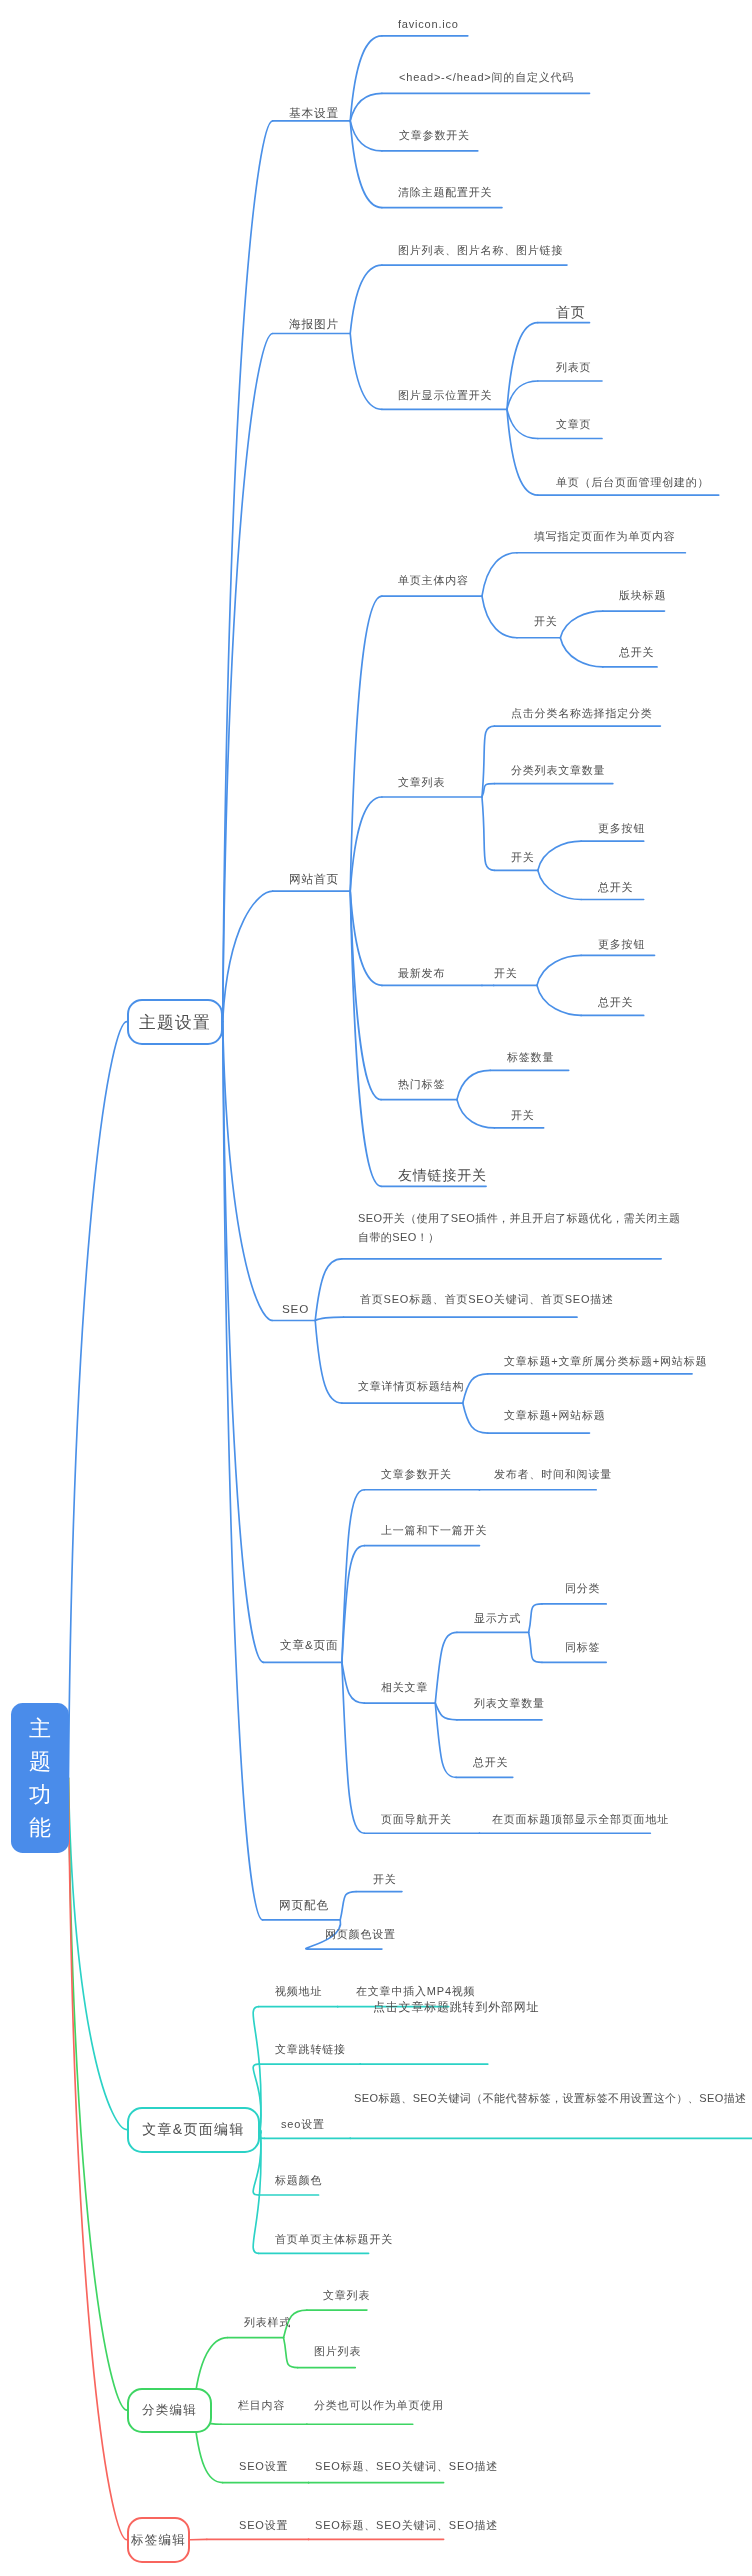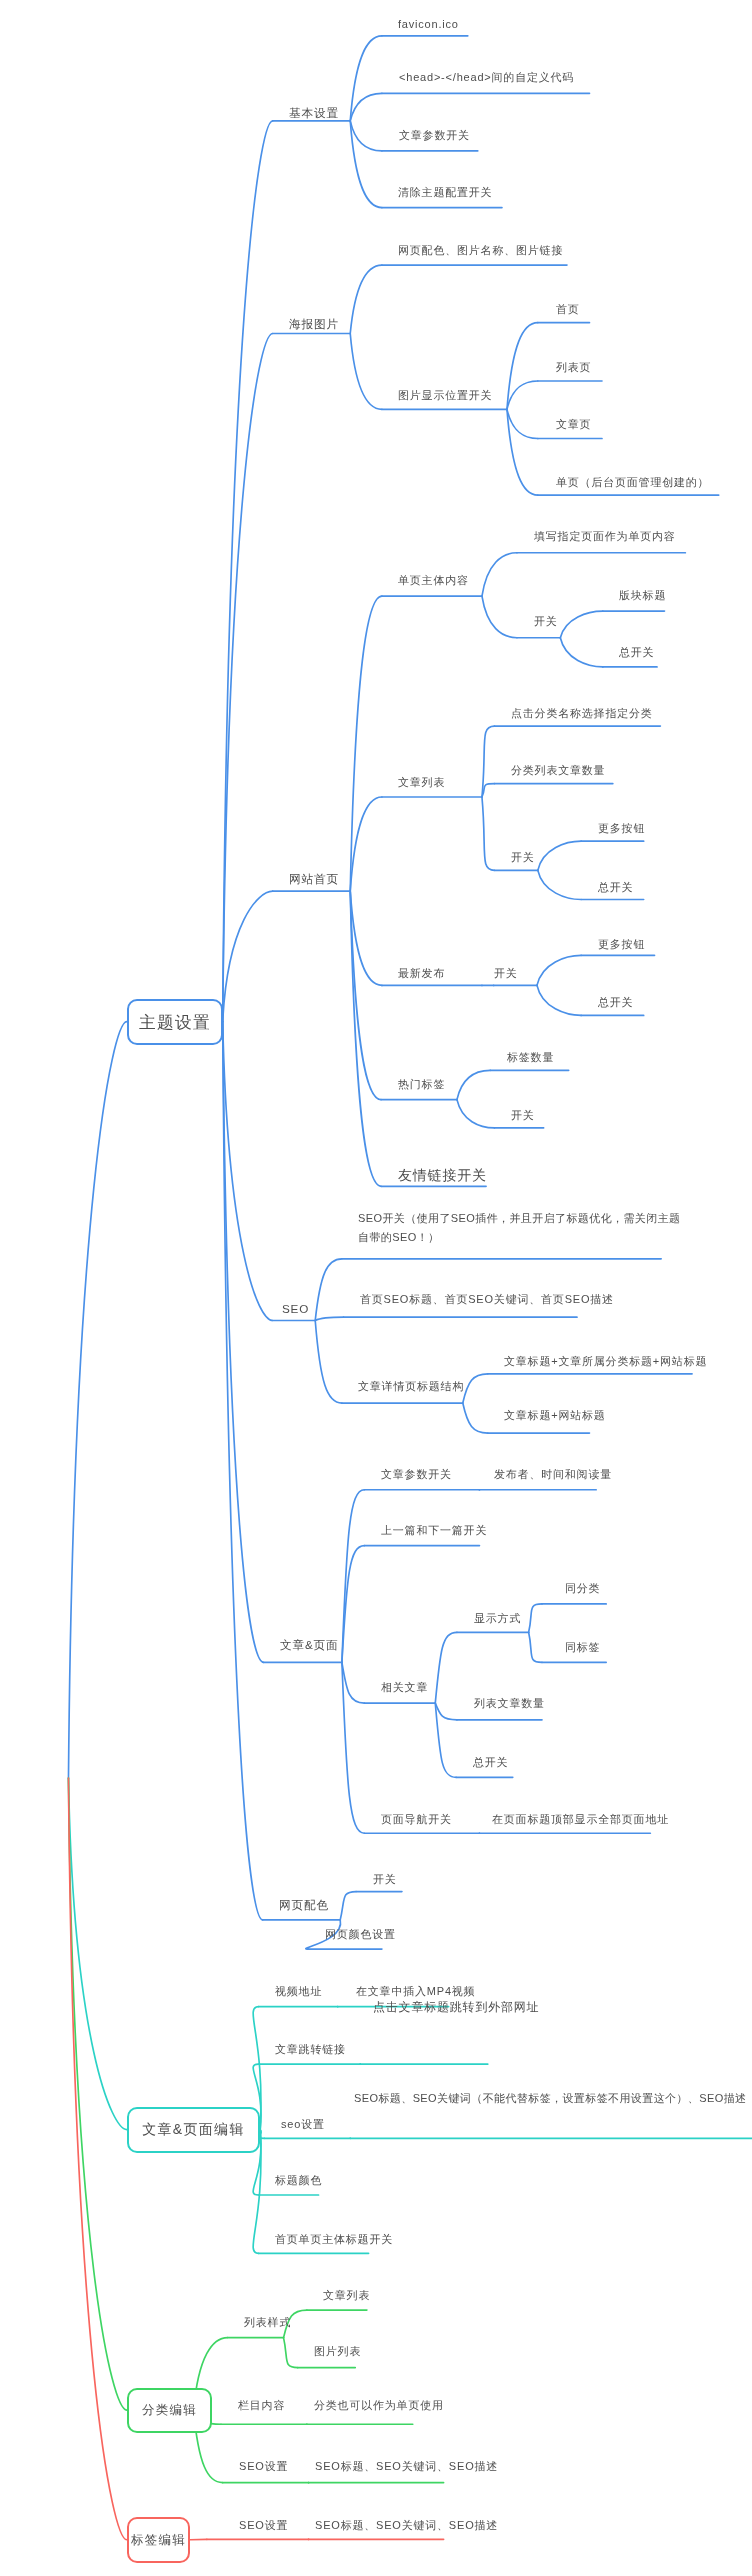--- a/index.html
+++ b/index.html
@@ -2,21 +2,21 @@
 <html style="font-size:13.3px"><head>
 <meta charset="utf-8">
 <style>
   html,body{margin:0;padding:0;background:#ffffff;}
   #map{position:relative;width:753px;height:2576px;background:#ffffff;overflow:hidden;
        font-family:"Liberation Sans","DejaVu Sans",sans-serif;}
   #edge-layer{position:absolute;left:0;top:0;width:753px;height:2576px;z-index:1;}
   #node-layer{position:absolute;left:0;top:0;width:753px;height:2576px;z-index:2;}
   .node-text{position:absolute;color:#4d4d4d;letter-spacing:0.8px;white-space:nowrap;line-height:1.45;}
   .node-text.wrap{white-space:normal;line-height:1.7;letter-spacing:0.4px;}
-  .node-box{position:absolute;background:#ffffff;border:2.5px solid #4a90e8;border-radius:10px;
+  .node-box{position:absolute;background:#ffffff;border:2.5px solid #4a90e8;border-radius:15px;
             display:flex;align-items:center;justify-content:center;color:#4d4d4d;
             letter-spacing:1.3px;box-sizing:border-box;white-space:nowrap;}
   .node-root{position:absolute;border-radius:11.7px;color:#ffffff;text-align:center;
              word-break:break-all;box-sizing:border-box;font-size:22px;line-height:33px;
              padding:9.2px 17.5px;letter-spacing:0;}
 </style>
 </head>
 <body>
 
 <div id="map">
@@ -160,30 +160,31 @@
       <path d="M 267 2978 L 370 2978" stroke="#3ed563" stroke-width="2" fill="none" stroke-linecap="round"></path>
       <path d="M 370 2978 L 370 2978" stroke="#3ed563" stroke-width="2" fill="none" stroke-linecap="round"></path>
       <path d="M 370 2978 L 532 2978" stroke="#3ed563" stroke-width="2" fill="none" stroke-linecap="round"></path>
       <path d="M 82 2133 C 88 2818.125, 134 3046.5, 152 3046.5" stroke="#f8655e" stroke-width="2" fill="none" stroke-linecap="round"></path>
       <path d="M 228 3046.5 L 248 3046" stroke="#f8655e" stroke-width="2" fill="none" stroke-linecap="round"></path>
       <path d="M 248 3046 L 370 3046" stroke="#f8655e" stroke-width="2" fill="none" stroke-linecap="round"></path>
       <path d="M 370 3046 L 370 3046" stroke="#f8655e" stroke-width="2" fill="none" stroke-linecap="round"></path>
       <path d="M 370 3046 L 532 3046" stroke="#f8655e" stroke-width="2" fill="none" stroke-linecap="round"></path>
     </svg>
   <div id="node-layer">
+      <div class="node-root" style="left: 11px; top: 1703px; width: 58px; height: 150px; background: rgb(74, 140, 234);">主题功能</div>
       <div class="node-box" style="left: 127px; top: 999px; width: 96px; height: 46px; border-color: rgb(74, 144, 232); font-size: 16.7px;">主题设置</div>
       <div class="node-text" style="left: 289px; top: 105px; font-size: 11.7px;">基本设置</div>
       <div class="node-text" style="left: 398px; top: 16.7px; font-size: 11px;">favicon.ico</div>
       <div class="node-text" style="left: 399px; top: 70px; font-size: 11px;">&lt;head&gt;-&lt;/head&gt;间的自定义代码</div>
       <div class="node-text" style="left: 399px; top: 128px; font-size: 11px;">文章参数开关</div>
       <div class="node-text" style="left: 398px; top: 185px; font-size: 11px;">清除主题配置开关</div>
       <div class="node-text" style="left: 289px; top: 316px; font-size: 11.7px;">海报图片</div>
-      <div class="node-text" style="left: 398px; top: 243px; font-size: 11px;">网页配色、图片名称、图片链接</div>
+      <div class="node-text" style="left: 398px; top: 243px; font-size: 11px;">图片列表、图片名称、图片链接</div>
       <div class="node-text" style="left: 398px; top: 388px; font-size: 11px;">图片显示位置开关</div>
-      <div class="node-text" style="left: 556px; top: 302px; font-size: 11px;">首页</div>
+      <div class="node-text" style="left: 556px; top: 302px; font-size: 14px;">首页</div>
       <div class="node-text" style="left: 556px; top: 360px; font-size: 11px;">列表页</div>
       <div class="node-text" style="left: 556px; top: 417px; font-size: 11px;">文章页</div>
       <div class="node-text" style="left: 556px; top: 475px; font-size: 11px;">单页（后台页面管理创建的）</div>
       <div class="node-text" style="left: 289px; top: 871px; font-size: 11.7px;">网站首页</div>
       <div class="node-text" style="left: 398px; top: 573px; font-size: 11px;">单页主体内容</div>
       <div class="node-text" style="left: 534px; top: 529px; font-size: 11px;">填写指定页面作为单页内容</div>
       <div class="node-text" style="left: 534px; top: 614px; font-size: 11px;">开关</div>
       <div class="node-text" style="left: 619px; top: 588px; font-size: 11px;">版块标题</div>
       <div class="node-text" style="left: 619px; top: 645px; font-size: 11px;">总开关</div>
       <div class="node-text" style="left: 398px; top: 775px; font-size: 11px;">文章列表</div>

